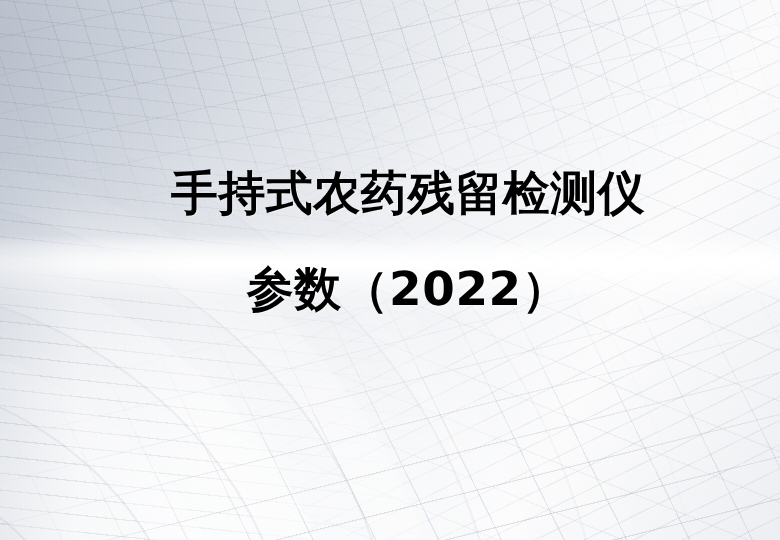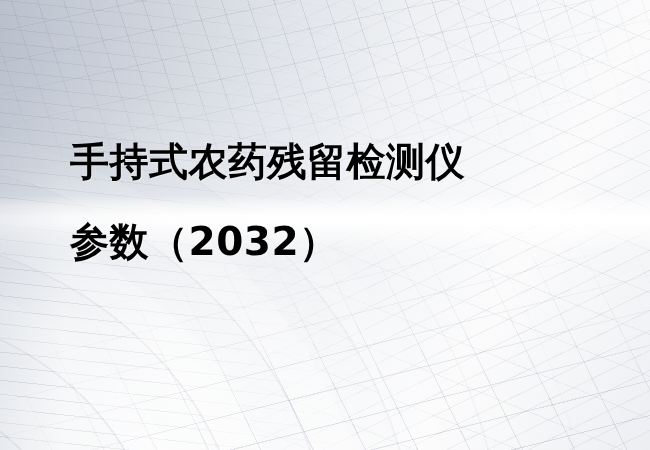--- a/index.html
+++ b/index.html
@@ -175,36 +175,37 @@
     width: 540px;
   }
   .title-line {
     color: #000000;
     font-weight: 700;
     font-size: 39px;
     line-height: 80px;
     letter-spacing: 0.5px;
     white-space: nowrap;
     text-shadow: 1px 1px 0 rgba(255,255,255,0.35);
+    text-align: center;
   }
 </style>
 </head>
 <body>
 
 <div id="banner">
 
   <div class="bg-layer" id="bg-base"></div>
   <div class="bg-layer" id="bg-sweep-upper"></div>
   <div class="bg-layer" id="bg-sweep-lower"></div>
   <div class="bg-layer" id="bg-mesh-fan"></div>
   <div class="bg-layer" id="bg-lines-converge"></div>
   <div class="bg-layer" id="bg-lines-diagonal"></div>
   <div class="bg-layer" id="bg-ribbons"></div>
   <div class="bg-layer" id="bg-grid-lower"></div>
   <div class="bg-layer" id="bg-highlight"></div>
   <div class="bg-layer" id="bg-vignette"></div>
 
   <div id="title-block">
     <div class="title-line">手持式农药残留检测仪</div>
-    <div class="title-line">参数（2032）</div>
+    <div class="title-line">参数（2022）</div>
   </div>
 
 </div>
 
 </body></html>

